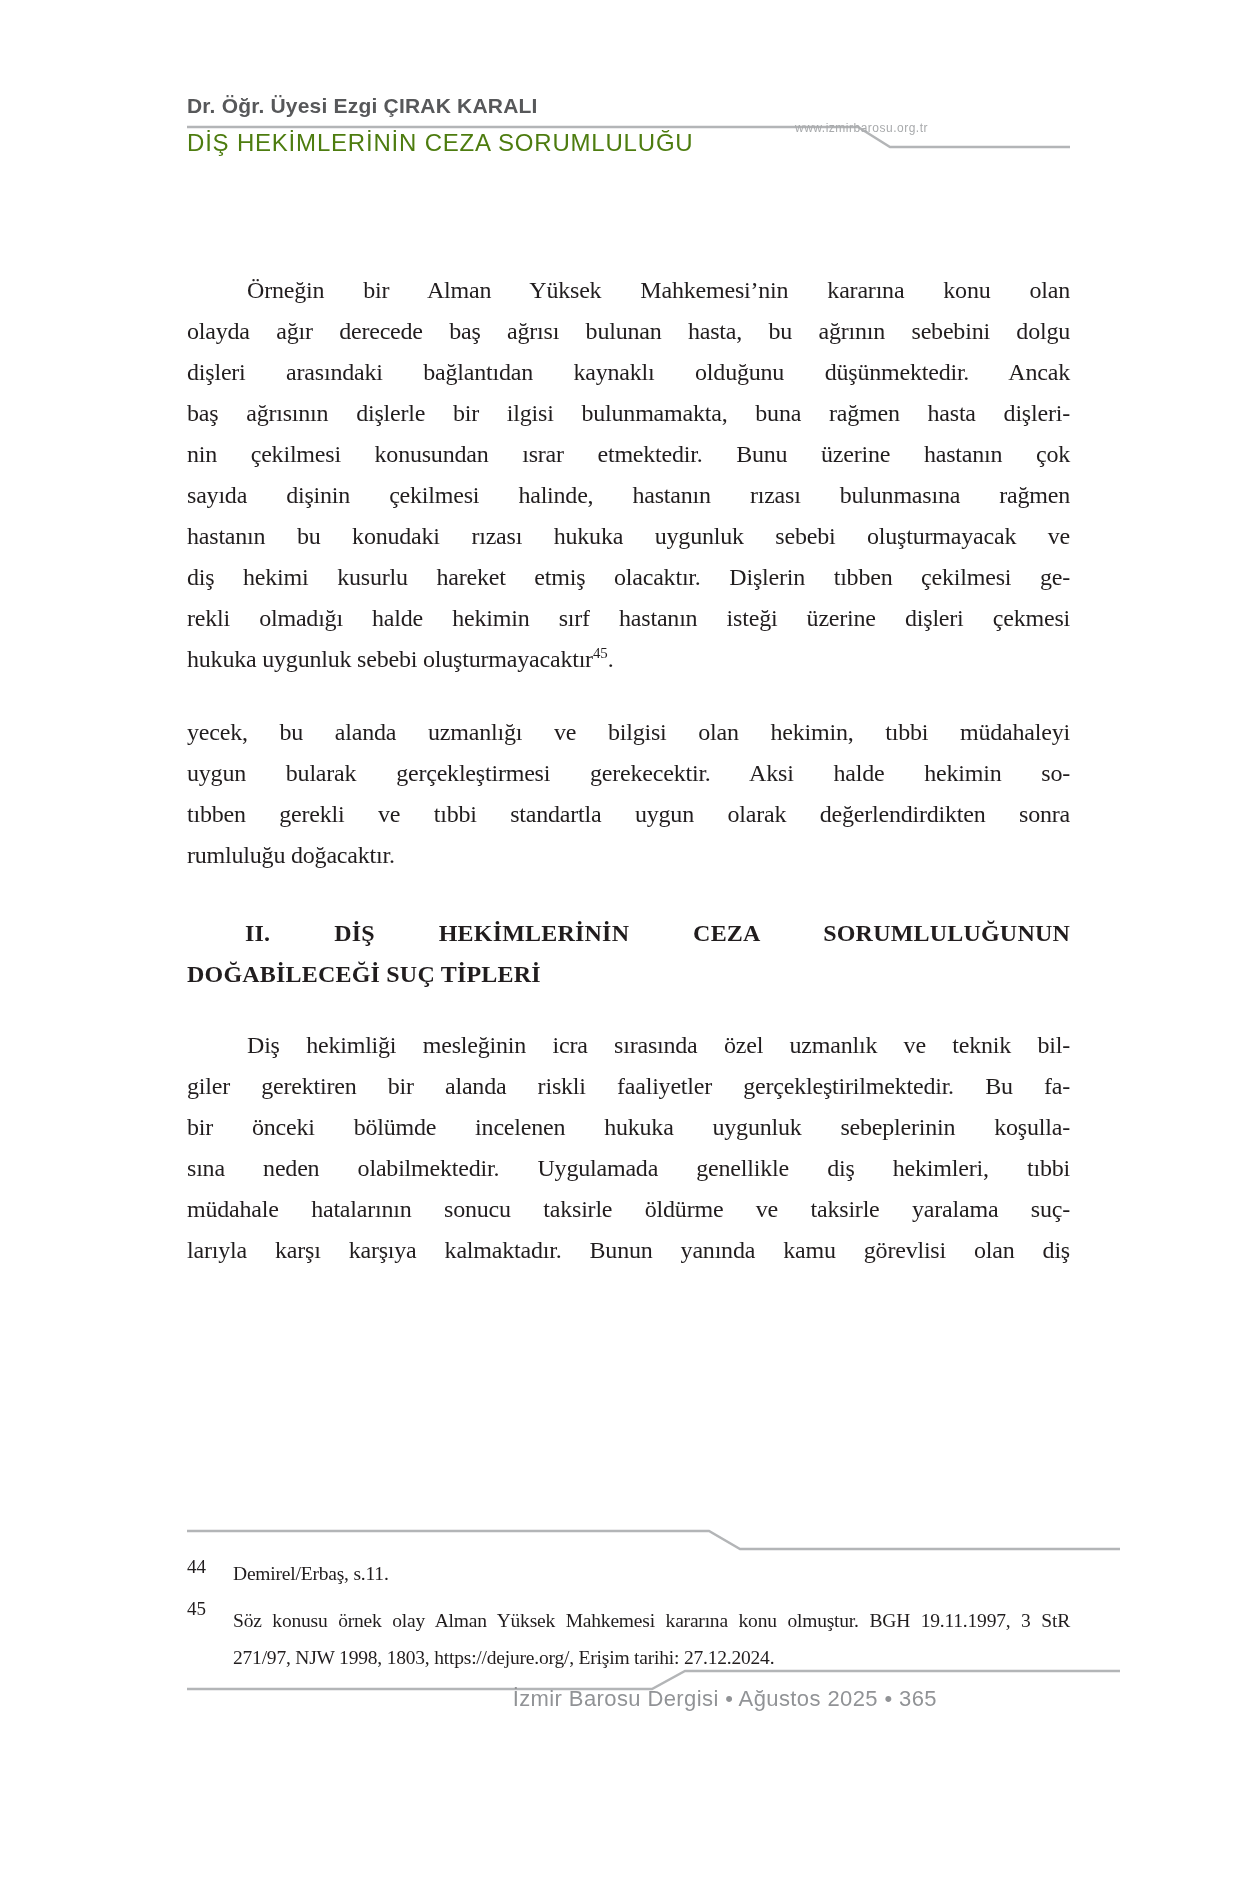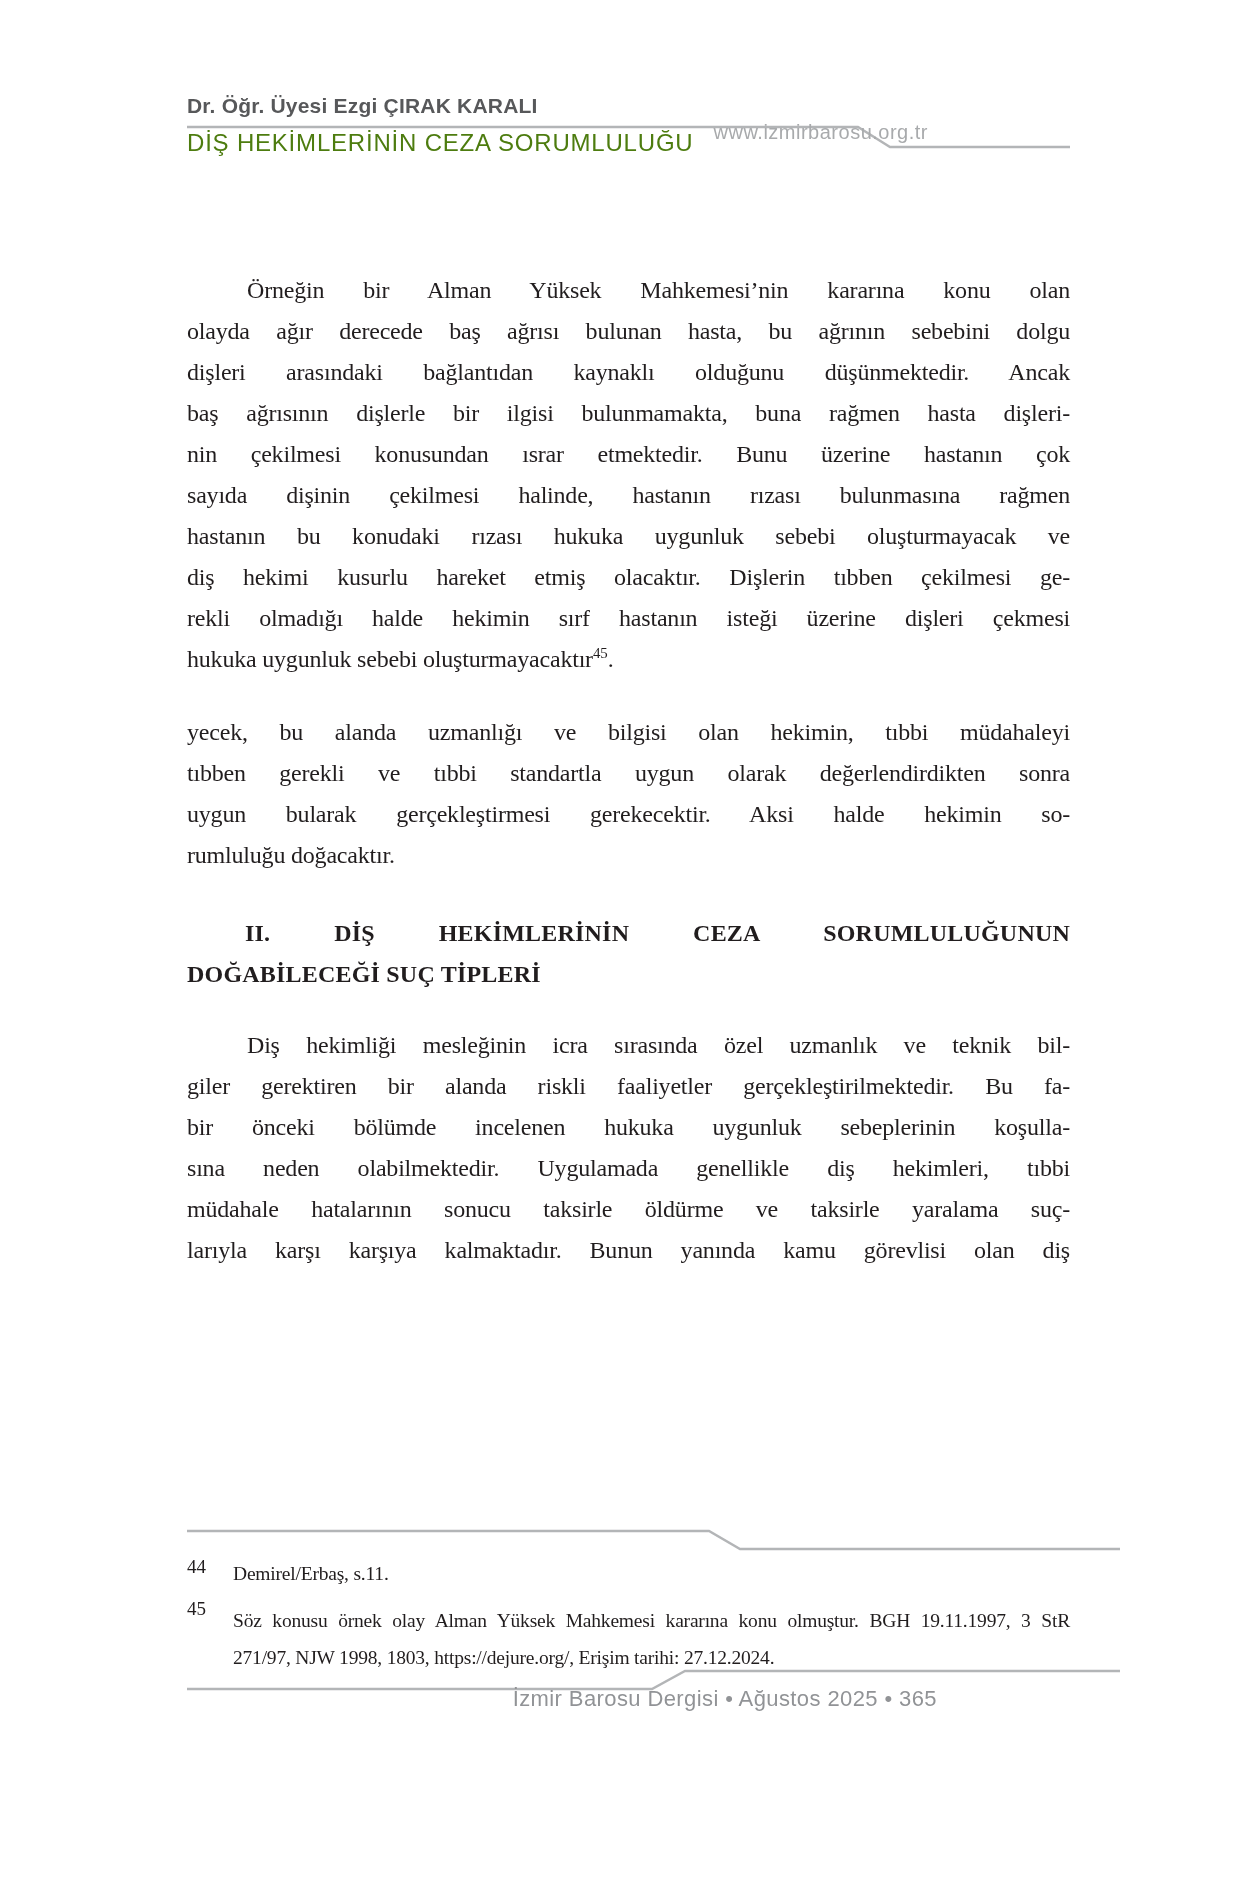--- a/index.html
+++ b/index.html
@@ -20,21 +20,21 @@
   }
   .hdr-title {
     position:absolute; left:187px; top:129px;
     font-family:"Liberation Sans", sans-serif;
     font-weight:normal; font-size:24px; line-height:28px;
     color:#4d7c0f; letter-spacing:0.8px;
   }
   .hdr-site {
     position:absolute; right:192px; top:121px;
     font-family:"Liberation Sans", sans-serif;
-    font-size:20px; color:#a8aaac; letter-spacing:0.5px;
+    font-size:12px; color:#a8aaac; letter-spacing:0.5px;
   }
   svg.rule { position:absolute; left:0; top:0; width:1260px; height:1890px; pointer-events:none; }
   
   .body-col {
     position:absolute; left:187px; top:238px; width:883px;
     font-size:24px; line-height:41px;
     color:#211d1e; letter-spacing:-0.2px;
     text-rendering:optimizeLegibility;
   }
   .jline { text-align:justify; text-align-last:justify; }
@@ -95,22 +95,22 @@
       <div class="jline">nin çekilmesi konusundan ısrar etmektedir. Bunu üzerine hastanın çok</div>
       <div class="jline">sayıda dişinin çekilmesi halinde, hastanın rızası bulunmasına rağmen</div>
       <div class="jline">hastanın bu konudaki rızası hukuka uygunluk sebebi oluşturmayacak ve</div>
       <div class="jline">diş hekimi kusurlu hareket etmiş olacaktır. Dişlerin tıbben çekilmesi ge-</div>
       <div class="jline">rekli olmadığı halde hekimin sırf hastanın isteği üzerine dişleri çekmesi</div>
       <div class="lastline"><span>hukuka uygunluk sebebi oluşturmayacaktır</span><span class="sup">45</span><span>.</span></div>
     </div>
 
     <div class="para">
       <div class="jline">yecek, bu alanda uzmanlığı ve bilgisi olan hekimin, tıbbi müdahaleyi</div>
+      <div class="jline">uygun bularak gerçekleştirmesi gerekecektir. Aksi halde hekimin so-</div>
       <div class="jline">tıbben gerekli ve tıbbi standartla uygun olarak değerlendirdikten sonra</div>
-      <div class="jline">uygun bularak gerçekleştirmesi gerekecektir. Aksi halde hekimin so-</div>
       <div class="lastline">rumluluğu doğacaktır.</div>
     </div>
 
     <div class="heading">
       <div class="jline indent">II. DİŞ HEKİMLERİNİN CEZA SORUMLULUĞUNUN</div>
       <div class="lastline">DOĞABİLECEĞİ SUÇ TİPLERİ</div>
     </div>
 
     <div class="para after-heading">
       <div class="jline indent">Diş hekimliği mesleğinin icra sırasında özel uzmanlık ve teknik bil-</div>

